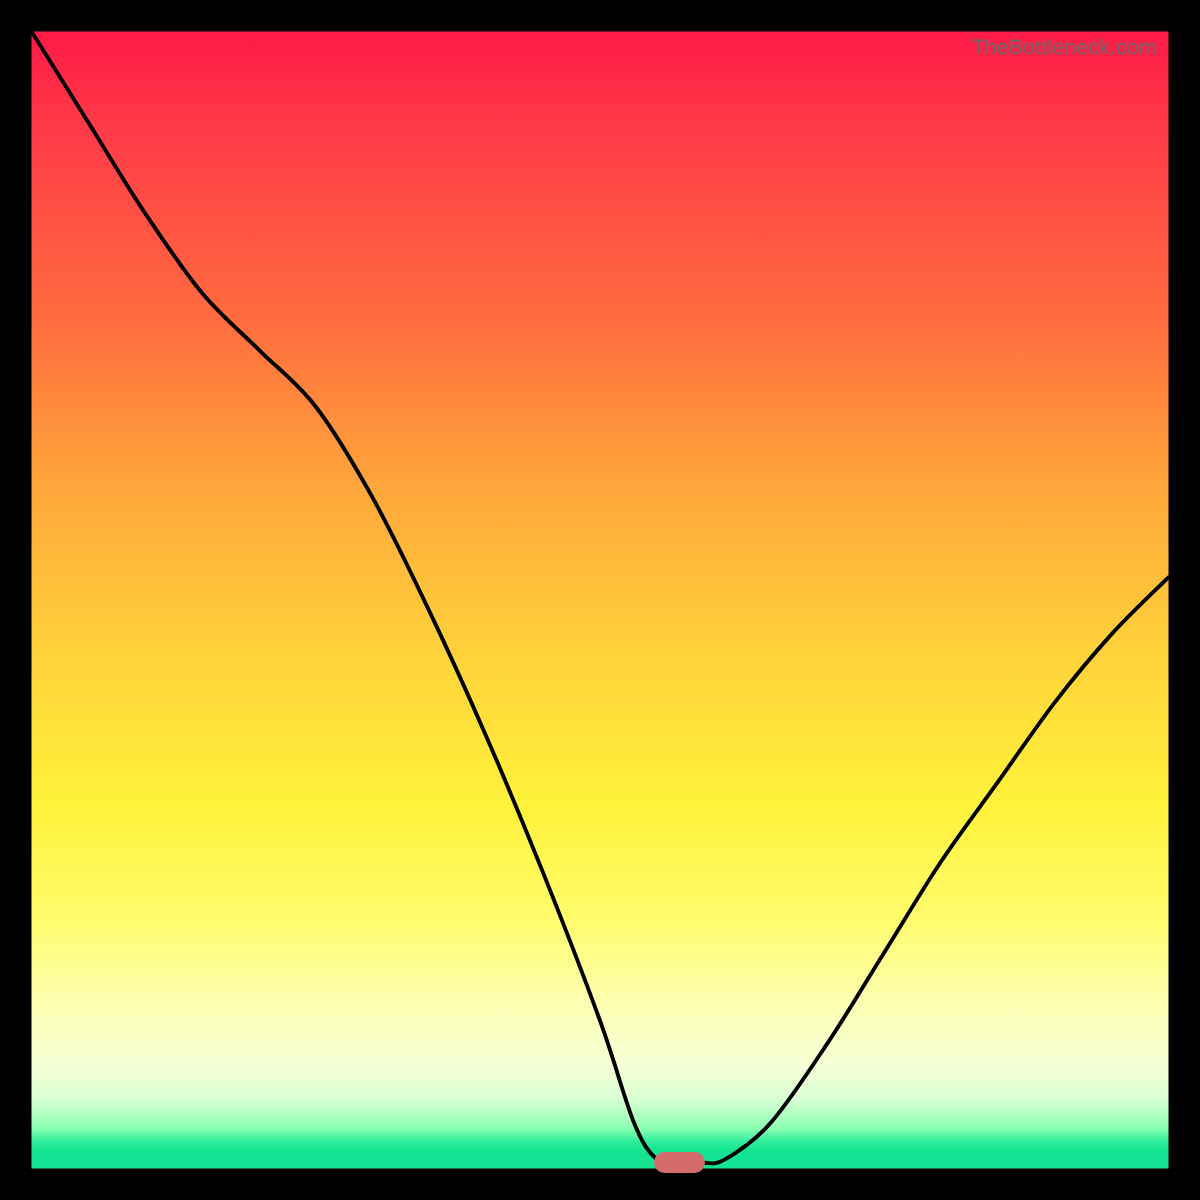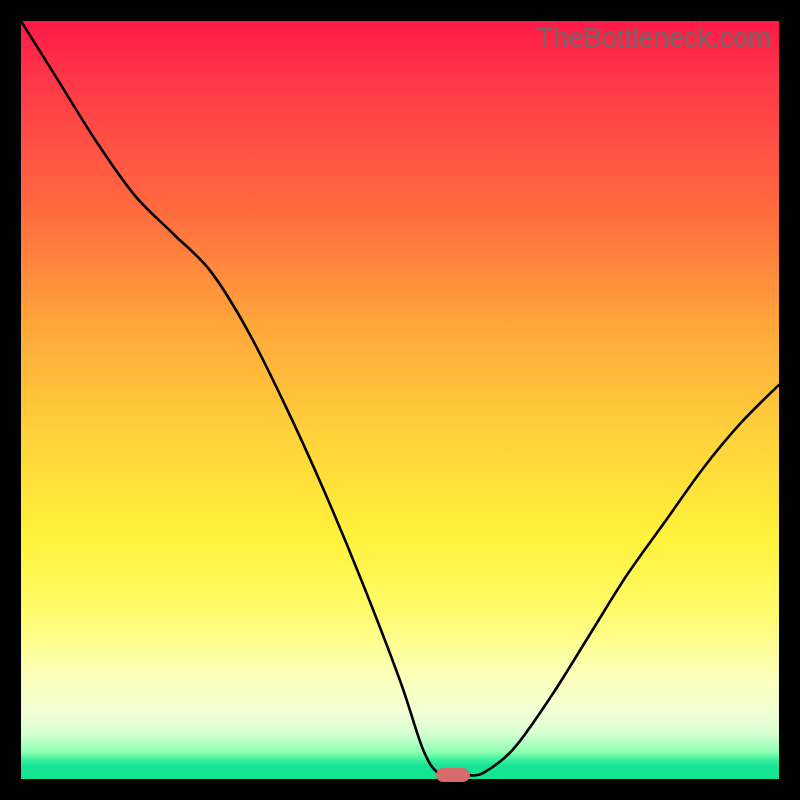--- a/index.html
+++ b/index.html
@@ -40,21 +40,21 @@
       #38ef9f 97.5%,
       #15e592 98.3%,
       #13e491 100%
     );
   }
   .watermark {
     position: absolute;
     top: 2px;
     right: 8px;
     color: #6a6a6a;
-    font-size: 27px;
+    font-size: 14px;
     letter-spacing: 0.2px;
     font-weight: 500;
     user-select: none;
   }
   svg.curve {
     position: absolute;
     left: 0;
     top: 0;
     width: 758px;
     height: 758px;

